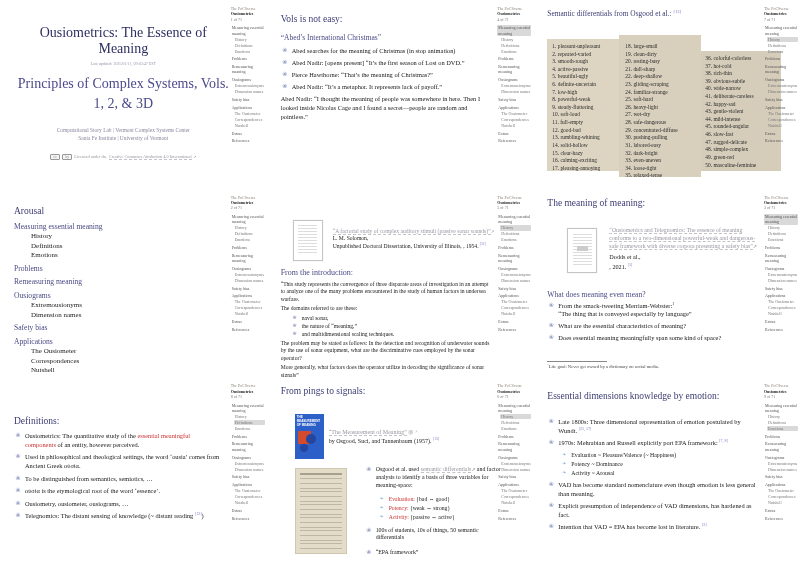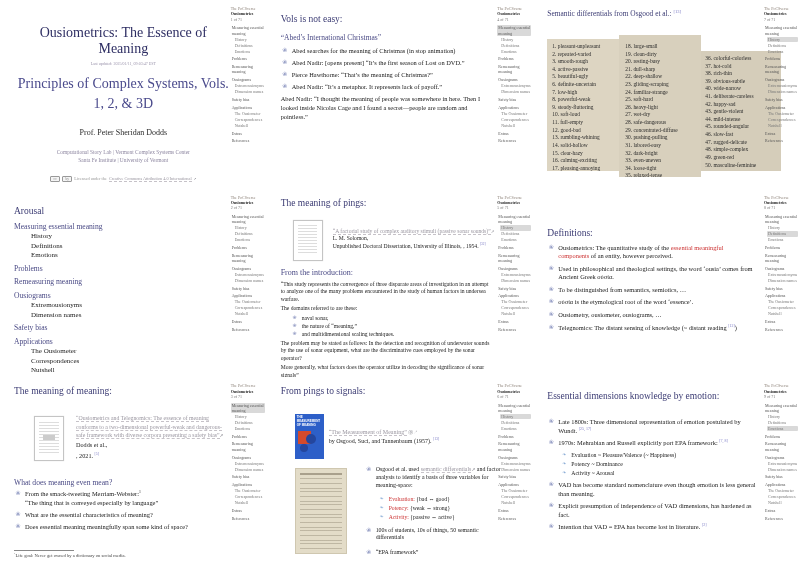--- a/index.html
+++ b/index.html
@@ -123,21 +123,20 @@
 </head>
 <body>
 
 <div class="grid">
 
   <div class="slide s1">
     <div class="content">
       <div class="t-title">Ousiometrics: The Essence of Meaning</div>
       <div class="t-upd">Last updated: 2025/01/11, 09:03:47 EST</div>
       <div class="t-course">Principles of Complex Systems, Vols. 1, 2, &amp; 3D</div>
-      <div class="t-auth">Prof. Peter Sheridan Dodds</div>
       <div class="t-affil">
         <div>Computational Story Lab | Vermont Complex Systems Center</div>
         <div>Santa Fe Institute | University of Vermont</div>
       </div>
       <div class="t-lic">
         <span class="badge">cc</span>
         <span class="badge">by</span>
         <span>Licensed under the</span>
         <span class="qlink">Creative Commons Attribution 4.0 International</span>
         <span class="extlink">↗</span>
@@ -347,21 +346,20 @@
           <div class="it lv2" data-i="12">Correspondences</div>
           <div class="it lv2" data-i="13">Nutshell</div>
           <div class="it lv1" data-i="14">Extras</div>
           <div class="it lv1" data-i="15">References</div>
         </div>
     </div>
   </div>
 
   <div class="slide s5">
     <div class="content">
-      <div class="stitle">The meaning of pings:</div>
       <div class="thumb">
           <div class="lines"></div>
         </div>
       <div class="ref">
         <span class="qlink">“A factorial study of complex auditory stimuli (passive sonar sounds)”</span><span class="extlink">↗</span>
         <div class="plain">L. M. Solomon,</div>
         <div class="plain"><span>Unpublished Doctoral Dissertation, University of Illinois, , 1954.</span> <sup class="cite">[32]</sup></div>
       </div>
       <div class="ih">From the introduction:</div>
       <div class="intro">
@@ -401,20 +399,77 @@
           <div class="it lv1" data-i="10">Applications</div>
           <div class="it lv2" data-i="11">The Ousiometer</div>
           <div class="it lv2" data-i="12">Correspondences</div>
           <div class="it lv2" data-i="13">Nutshell</div>
           <div class="it lv1" data-i="14">Extras</div>
           <div class="it lv1" data-i="15">References</div>
         </div>
     </div>
   </div>
 
+  <div class="slide s3">
+    <div class="content">
+      <div class="stitle">The meaning of meaning:</div>
+      <div class="thumb">
+          <div class="lines"></div>
+          <div class="blk"></div>
+        </div>
+      <div class="pquote">
+        <span class="qlink">“Ousiometrics and Telegnomics: The essence of meaning conforms to a two-dimensional powerful-weak and dangerous-safe framework with diverse corpora presenting a safety bias”</span><span class="extlink">↗</span>
+        <div class="pcite">Dodds et al.,</div>
+        <div class="pcite"><span>, 2021.</span> <sup class="cite">[5]</sup></div>
+      </div>
+      <div class="qhead">What does meaning even mean?</div>
+      <div class="blist">
+        <div class="bullet">
+            <span class="bi">❀</span>
+            <span><span>From the smack-tweeting Merriam-Webster:</span><sup class="fn">1</sup><br><span>“The thing that is conveyed especially by language”</span></span>
+          </div>
+        <div class="bullet">
+            <span class="bi">❀</span>
+            <span>What are the essential characteristics of meaning?</span>
+          </div>
+        <div class="bullet">
+            <span class="bi">❀</span>
+            <span>Does essential meaning meaningfully span some kind of space?</span>
+          </div>
+      </div>
+      <div class="fnote">
+        <div class="fnrule"></div>
+        <sup class="fn">1</sup><span>Life goal: Never get owned by a dictionary on social media.</span>
+      </div>
+    </div>
+    <div class="sb">
+      <div class="brand">The PoCSverse</div>
+      <div class="deck">Ousiometrics</div>
+      <div class="pg">3 of 71</div>
+      <div class="nav">
+          <div class="it lv1" data-i="0">Measuring essential meaning</div>
+          <div class="it lv2" data-i="1">History</div>
+          <div class="it lv2" data-i="2">Definitions</div>
+          <div class="it lv2" data-i="3">Emotions</div>
+          <div class="it lv1" data-i="4">Problems</div>
+          <div class="it lv1" data-i="5">Remeasuring meaning</div>
+          <div class="it lv1" data-i="6">Ousiograms</div>
+          <div class="it lv2" data-i="7">Extremousionyms</div>
+          <div class="it lv2" data-i="8">Dimension names</div>
+          <div class="it lv1" data-i="9">Safety bias</div>
+          <div class="it lv1" data-i="10">Applications</div>
+          <div class="it lv2" data-i="11">The Ousiometer</div>
+          <div class="it lv2" data-i="12">Correspondences</div>
+          <div class="it lv2" data-i="13">Nutshell</div>
+          <div class="it lv1" data-i="14">Extras</div>
+          <div class="it lv1" data-i="15">References</div>
+        </div>
+    </div>
+  </div>
+
   <div class="slide s8">
     <div class="content">
       <div class="stitle">Definitions:</div>
       <div class="bullet">
           <span class="bi">❀</span>
           <span><span>Ousiometrics: The quantitative study of the </span><span class="red">essential meaningful components</span><span> of an entity, however perceived.</span></span>
         </div>
       <div class="bullet">
           <span class="bi">❀</span>
           <span>Used in philosophical and theological settings, the word ‘ousia’ comes from Ancient Greek οὐσία.</span>
@@ -433,77 +488,20 @@
         </div>
       <div class="bullet">
           <span class="bi">❀</span>
           <span><span>Telegnomics: The distant sensing of knowledge (~ distant reading </span><sup class="cite">[12]</sup><span>)</span></span>
         </div>
     </div>
     <div class="sb">
       <div class="brand">The PoCSverse</div>
       <div class="deck">Ousiometrics</div>
       <div class="pg">8 of 71</div>
-      <div class="nav">
-          <div class="it lv1" data-i="0">Measuring essential meaning</div>
-          <div class="it lv2" data-i="1">History</div>
-          <div class="it lv2" data-i="2">Definitions</div>
-          <div class="it lv2" data-i="3">Emotions</div>
-          <div class="it lv1" data-i="4">Problems</div>
-          <div class="it lv1" data-i="5">Remeasuring meaning</div>
-          <div class="it lv1" data-i="6">Ousiograms</div>
-          <div class="it lv2" data-i="7">Extremousionyms</div>
-          <div class="it lv2" data-i="8">Dimension names</div>
-          <div class="it lv1" data-i="9">Safety bias</div>
-          <div class="it lv1" data-i="10">Applications</div>
-          <div class="it lv2" data-i="11">The Ousiometer</div>
-          <div class="it lv2" data-i="12">Correspondences</div>
-          <div class="it lv2" data-i="13">Nutshell</div>
-          <div class="it lv1" data-i="14">Extras</div>
-          <div class="it lv1" data-i="15">References</div>
-        </div>
-    </div>
-  </div>
-
-  <div class="slide s3">
-    <div class="content">
-      <div class="stitle">The meaning of meaning:</div>
-      <div class="thumb">
-          <div class="lines"></div>
-          <div class="blk"></div>
-        </div>
-      <div class="pquote">
-        <span class="qlink">“Ousiometrics and Telegnomics: The essence of meaning conforms to a two-dimensional powerful-weak and dangerous-safe framework with diverse corpora presenting a safety bias”</span><span class="extlink">↗</span>
-        <div class="pcite">Dodds et al.,</div>
-        <div class="pcite"><span>, 2021.</span> <sup class="cite">[5]</sup></div>
-      </div>
-      <div class="qhead">What does meaning even mean?</div>
-      <div class="blist">
-        <div class="bullet">
-            <span class="bi">❀</span>
-            <span><span>From the smack-tweeting Merriam-Webster:</span><sup class="fn">1</sup><br><span>“The thing that is conveyed especially by language”</span></span>
-          </div>
-        <div class="bullet">
-            <span class="bi">❀</span>
-            <span>What are the essential characteristics of meaning?</span>
-          </div>
-        <div class="bullet">
-            <span class="bi">❀</span>
-            <span>Does essential meaning meaningfully span some kind of space?</span>
-          </div>
-      </div>
-      <div class="fnote">
-        <div class="fnrule"></div>
-        <sup class="fn">1</sup><span>Life goal: Never get owned by a dictionary on social media.</span>
-      </div>
-    </div>
-    <div class="sb">
-      <div class="brand">The PoCSverse</div>
-      <div class="deck">Ousiometrics</div>
-      <div class="pg">3 of 71</div>
       <div class="nav">
           <div class="it lv1" data-i="0">Measuring essential meaning</div>
           <div class="it lv2" data-i="1">History</div>
           <div class="it lv2" data-i="2">Definitions</div>
           <div class="it lv2" data-i="3">Emotions</div>
           <div class="it lv1" data-i="4">Problems</div>
           <div class="it lv1" data-i="5">Remeasuring meaning</div>
           <div class="it lv1" data-i="6">Ousiograms</div>
           <div class="it lv2" data-i="7">Extremousionyms</div>
           <div class="it lv2" data-i="8">Dimension names</div>

